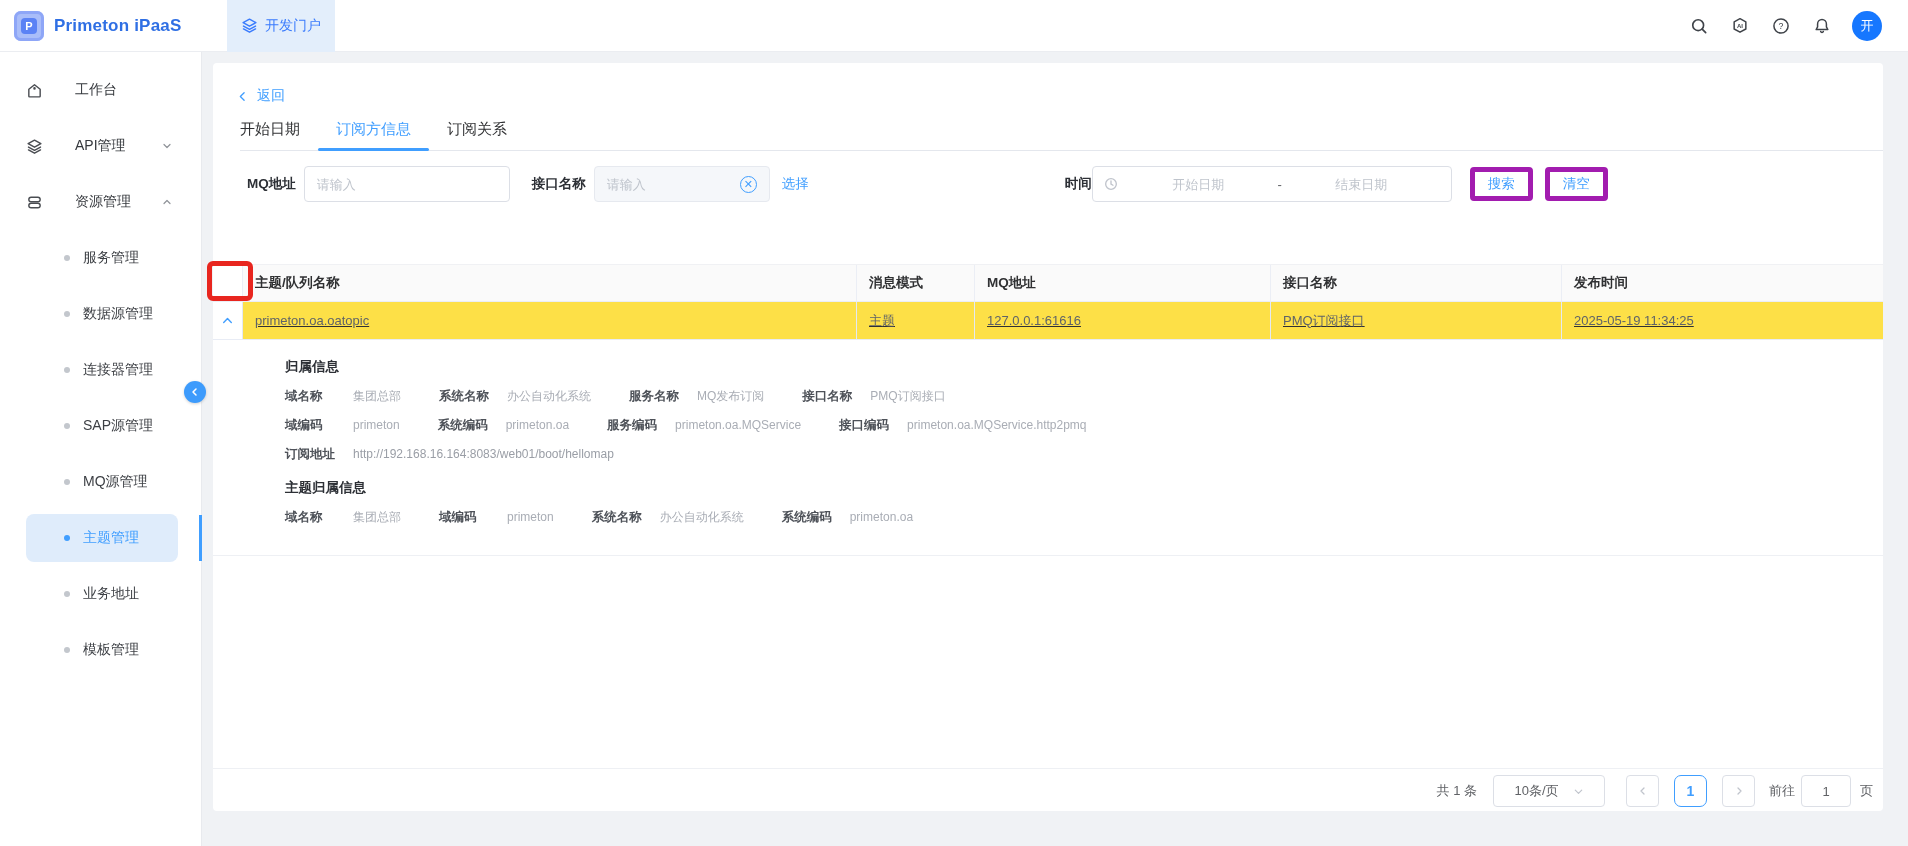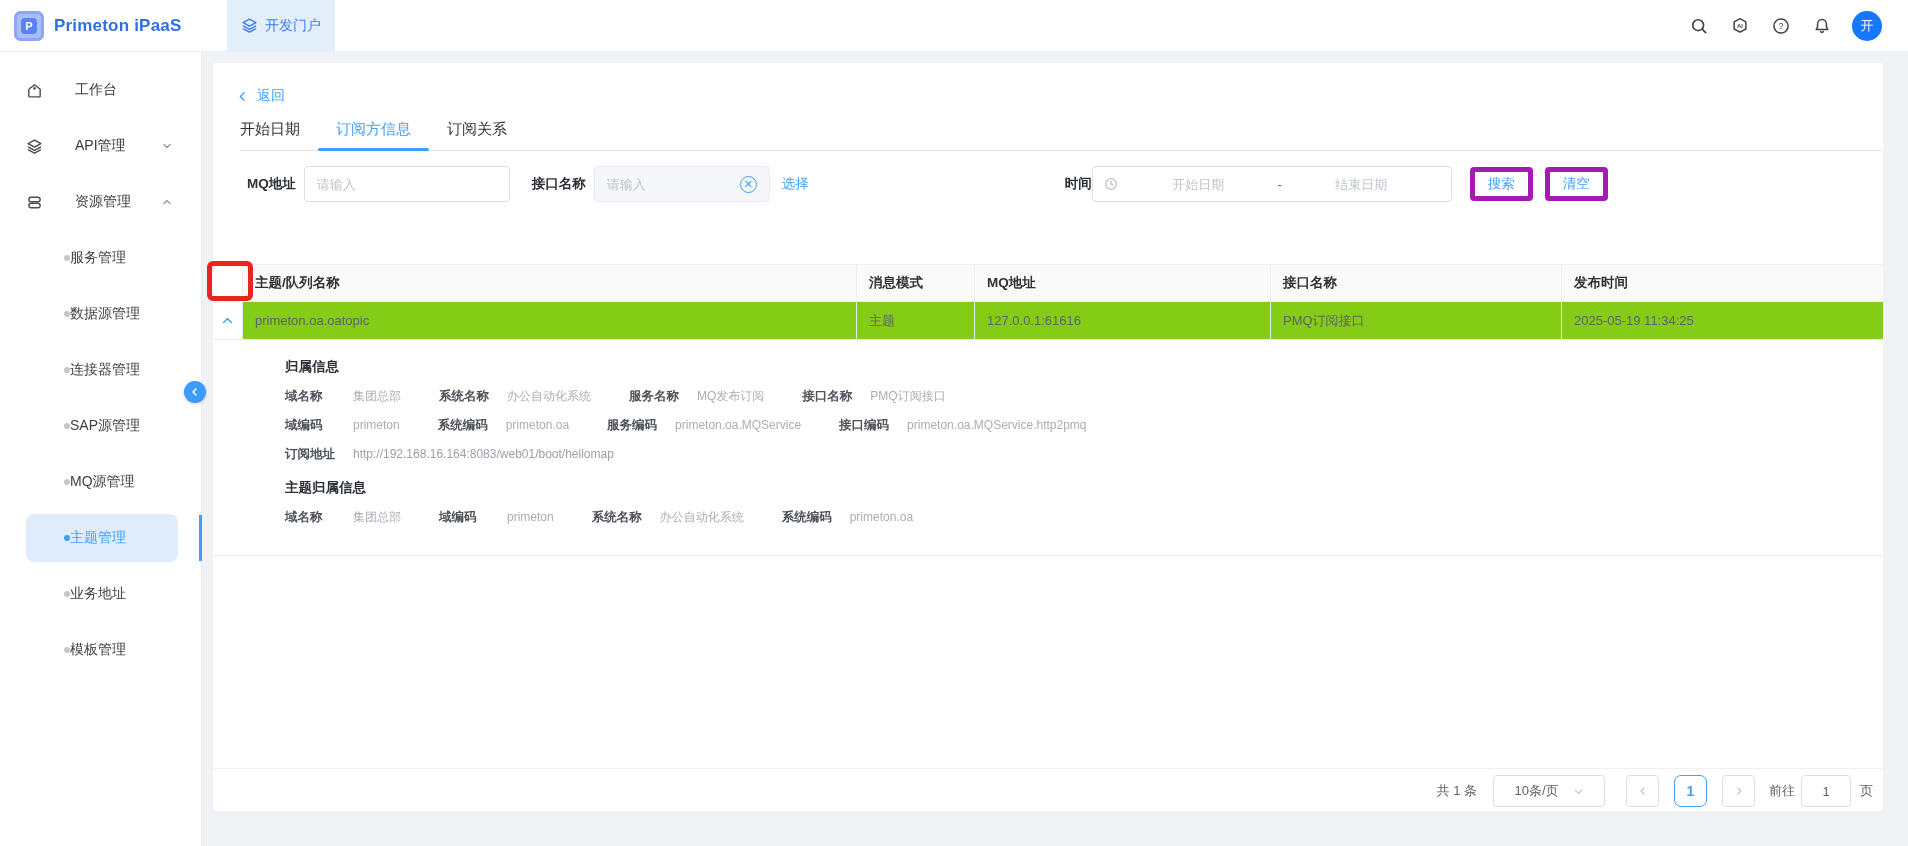--- a/index.html
+++ b/index.html
@@ -26,21 +26,21 @@
   .hicon svg { width:20px; height:20px; }
   .avatar { width:30px; height:30px; border-radius:50%; background:#1677ff; color:#fff; font-size:13px;
     display:flex; align-items:center; justify-content:center; cursor:pointer; }
   
   .sidebar { position:absolute; top:52px; left:0; width:202px; bottom:0; background:#fff;
     border-right:1px solid #e8eaee; padding-top:10px; z-index:10; }
   .side-item { height:56px; display:flex; align-items:center; padding-left:26px; gap:32px;
     font-size:14px; color:#35383d; cursor:pointer; position:relative; }
   .side-item svg { width:17px; height:17px; color:#4a4d52; }
   .side-item .chev { position:absolute; right:28px; width:12px; height:12px; color:#909399; }
-  .sub-item { height:56px; display:flex; align-items:center; padding-left:64px; 
+  .sub-item { height:56px; display:flex; align-items:center; padding-left:64px; gap:13px;
     font-size:14px; color:#3c3f44; cursor:pointer; position:relative; }
   .dot { width:6px; height:6px; border-radius:50%; background:#c3c7cd; flex-shrink:0; }
   .sub-item.active { color:#409eff;align-items:center; }
   .sub-item.active .dot { background:#409eff; }
   .active-bg { position:absolute; left:26px; top:4px; width:152px; height:48px;
     background:#dfecfb; border-radius:8px; z-index:-1; }
   .active-bar { position:absolute; right:-1px; top:5px; width:3px; height:46px; background:#409eff; }
   .collapse-toggle { position:absolute; left:184px; top:381px; width:22px; height:22px; border-radius:50%;
     background:#3d9bfc; color:#fff; display:flex; align-items:center; justify-content:center; z-index:30; cursor:pointer;
     box-shadow:0 1px 3px rgba(0,0,0,.18); }
@@ -76,21 +76,21 @@
   .date-part { border:none; outline:none; background:transparent; text-align:center; flex:1; width:60px;
     font-size:13px; font-family:inherit; color:#606266; }
   .btn { height:34px; padding:0 13px; border:5px solid #a21caf; color:#409eff; background:#fff;
     border-radius:4px; font-size:13.5px; cursor:pointer; display:flex; align-items:center; font-family:inherit; }
   
   .tbl { position:absolute; left:0; top:165px; width:100%;margin-top:36px; }
   .thead { display:flex; height:38px; background:#fafafa; border-top:1px solid #f0f1f4; border-bottom:1px solid #ebeef5; }
   .th { font-size:13.5px; font-weight:bold; color:#303133; display:flex; align-items:center;
     padding-left:12px; border-right:1px solid #ebeef5; }
   .th:last-child { border-right:none; }
-  .trow { display:flex; height:38px; background:#84cc16; border-bottom:1px solid #e8ecf5; }
+  .trow { display:flex; height:38px; background:#fde047; border-bottom:1px solid #e8ecf5;text-decoration:underline; }
   .td { font-size:13px; color:#5f6368; display:flex; align-items:center; padding-left:12px;
     border-right:1px solid #e4e9f3; }
   .td:last-child { border-right:none; }
   .c-exp { width:30px; flex-shrink:0; padding-left:0; justify-content:center; background:#fff; cursor:pointer; }
   .c-exp svg { width:13px; height:13px; color:#409eff; }
   .c-name { width:614px; flex-shrink:0; }
   .c-mode { width:118px; flex-shrink:0; }
   .c-mq { width:296px; flex-shrink:0; }
   .c-iface { width:291px; flex-shrink:0; }
   .c-time { flex:1; }

